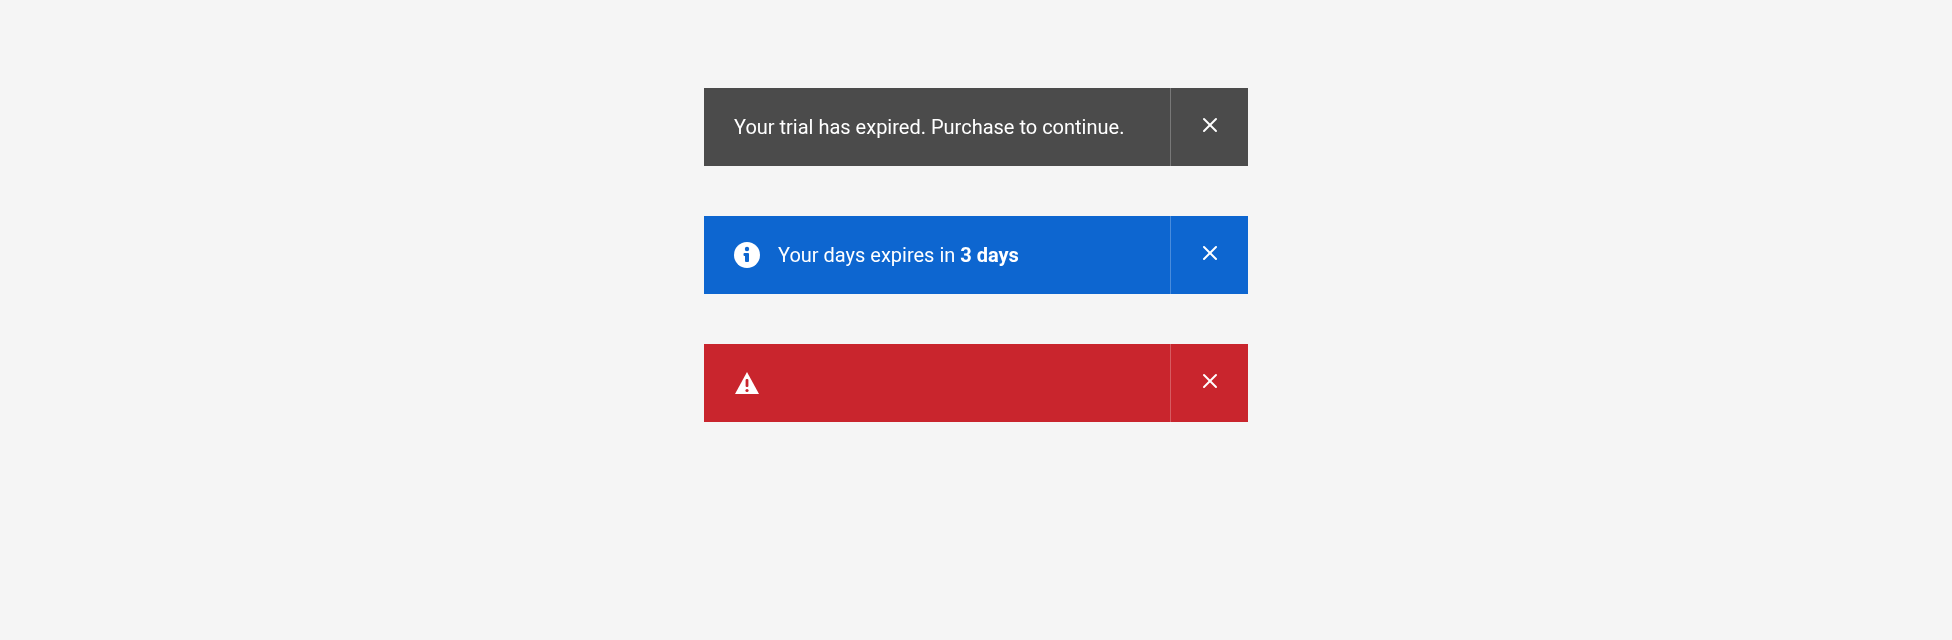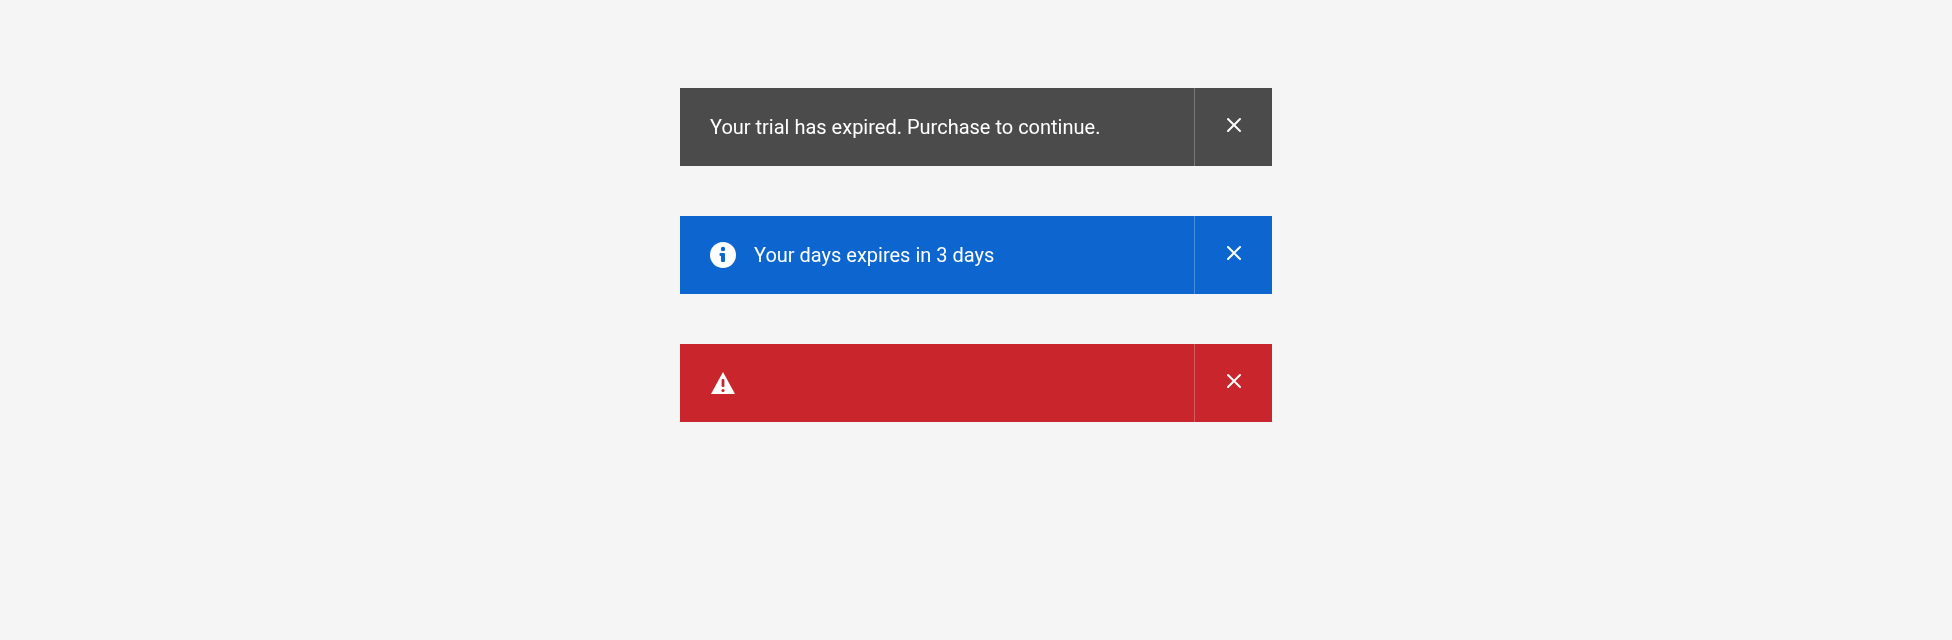--- a/index.html
+++ b/index.html
@@ -12,21 +12,21 @@
       height: 640px;
       background: #f5f5f5;
       font-family: -apple-system, BlinkMacSystemFont, "Segoe UI", Roboto, Helvetica, Arial, sans-serif;
       display: flex;
       flex-direction: column;
       align-items: center;
       padding-top: 88px;
       gap: 50px;
     }
     .alert-bar {
-      width: 592px;
+      width: 544px;
       height: 78px;
       display: flex;
       align-items: center;
       color: #ffffff;
     }
     .alert-neutral {
       background: #4b4b4b;
     }
     .alert-info {
       background: #0d66d0;
@@ -56,21 +56,21 @@
       align-items: center;
       justify-content: center;
       border-left: 1px solid rgba(255,255,255,0.25);
       cursor: pointer;
     }
     .alert-close svg {
       width: 16px;
       height: 16px;
     }
     .bold {
-      font-weight: 400;
+      font-weight: 700;
       text-align: center;
     }
     .info-icon-svg {
       width: 26px;
       height: 26px;
     }
     .alert-icon-svg {
       width: 26px;
       height: 24px;
     }

